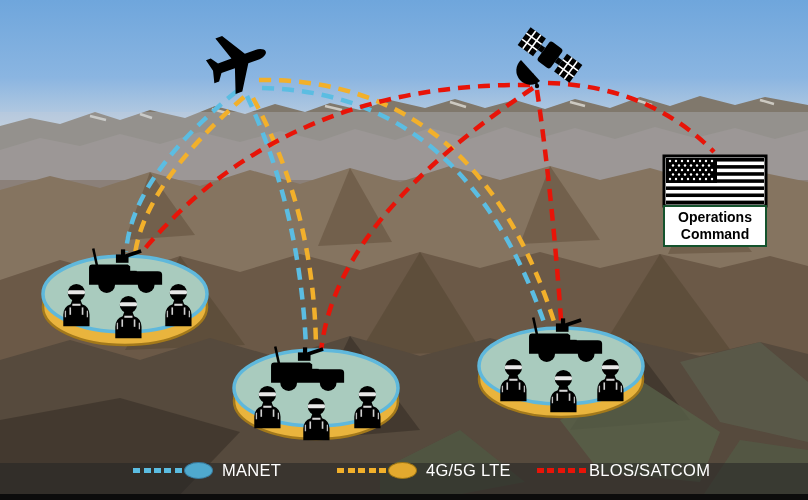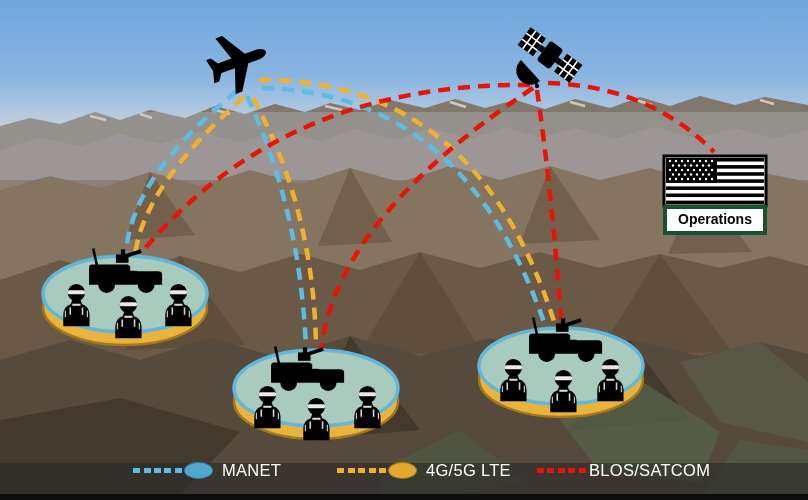--- a/index.html
+++ b/index.html
@@ -3,21 +3,21 @@
 <meta charset="utf-8">
 <style>
   html,body{margin:0;padding:0;}
   body{width:808px;height:500px;position:relative;overflow:hidden;
        font-family:"Liberation Sans", sans-serif;background:#6fa6dc;}
   #stage{position:absolute;inset:0;width:808px;height:500px;}
   svg{display:block;}
 
   
   .cmd-block{position:absolute;left:663px;top:155px;width:104px;}
-  .cmd-label{box-sizing:border-box;width:104px;background:#ffffff;border:4px solid #14532d;
+  .cmd-label{box-sizing:border-box;width:104px;background:#ffffff;border:2px solid #14532d;
              margin-top:-1px;text-align:center;font-weight:bold;font-size:14px;
              line-height:16.5px;color:#000;padding:2px 0 3px 0;}
 
   
   .legend-bar{position:absolute;left:0;top:463px;width:808px;height:31px;
               background:rgba(38,38,38,0.56);}
   .legend-strip{position:absolute;left:0;top:494px;width:808px;height:6px;background:#0c0c0c;}
   .legend-item{position:absolute;top:0;height:15px;display:flex;align-items:center;}
   .dashline{width:52px;height:4.5px;}
   .dashline.blue{background:repeating-linear-gradient(90deg,#5bbde2 0 7px,transparent 7px 10.5px);}
@@ -210,20 +210,21 @@
           <circle cx="700" cy="179" r="1.2"></circle>
           <circle cx="706" cy="179" r="1.2"></circle>
           <circle cx="712" cy="179" r="1.2"></circle>
     </g>
   </g>
 </svg>
 
 <div class="cmd-block">
   <div class="cmd-label" style="margin-top:50px">
     <div>Operations</div>
+    <div>Command</div>
   </div>
 </div>
 
 <div class="legend-bar">
   <div class="legend-item" style="left:133px">
     <span class="dashline blue"></span>
     <span class="swatch-ellipse blue"></span>
     <span class="legend-label">MANET</span>
   </div>
   <div class="legend-item" style="left:337px">

